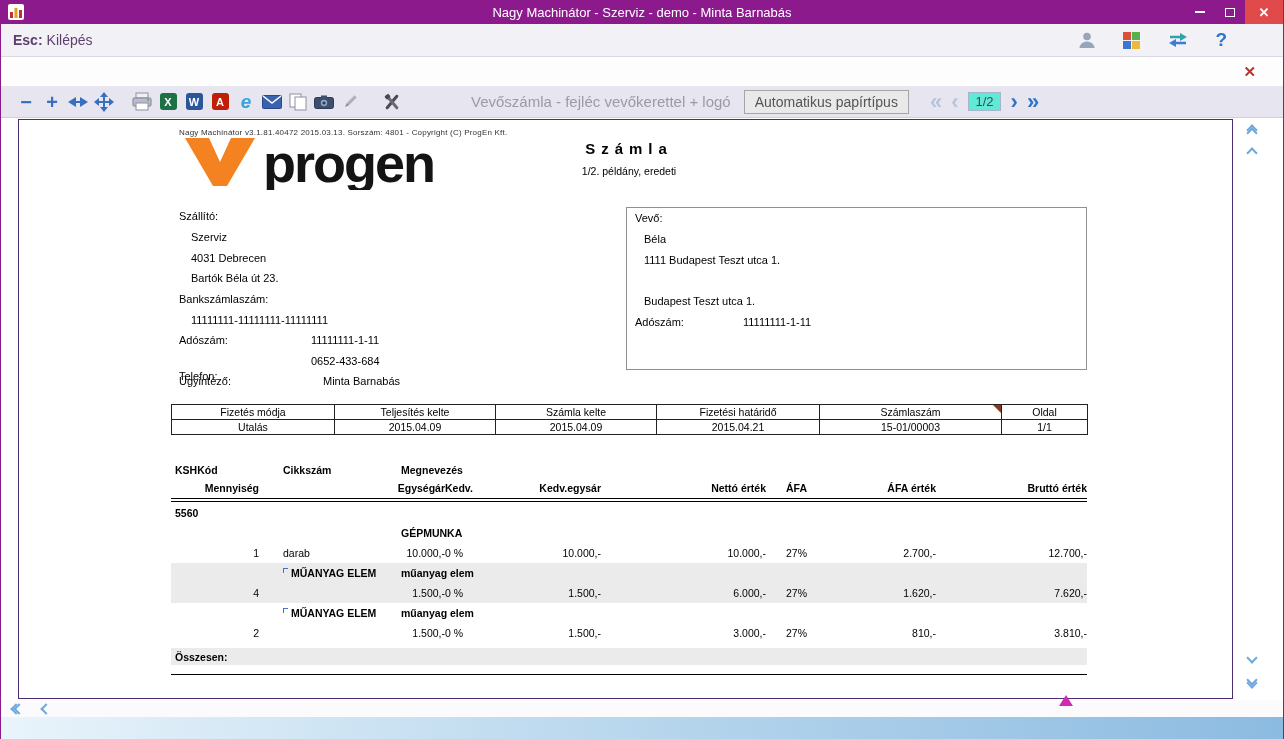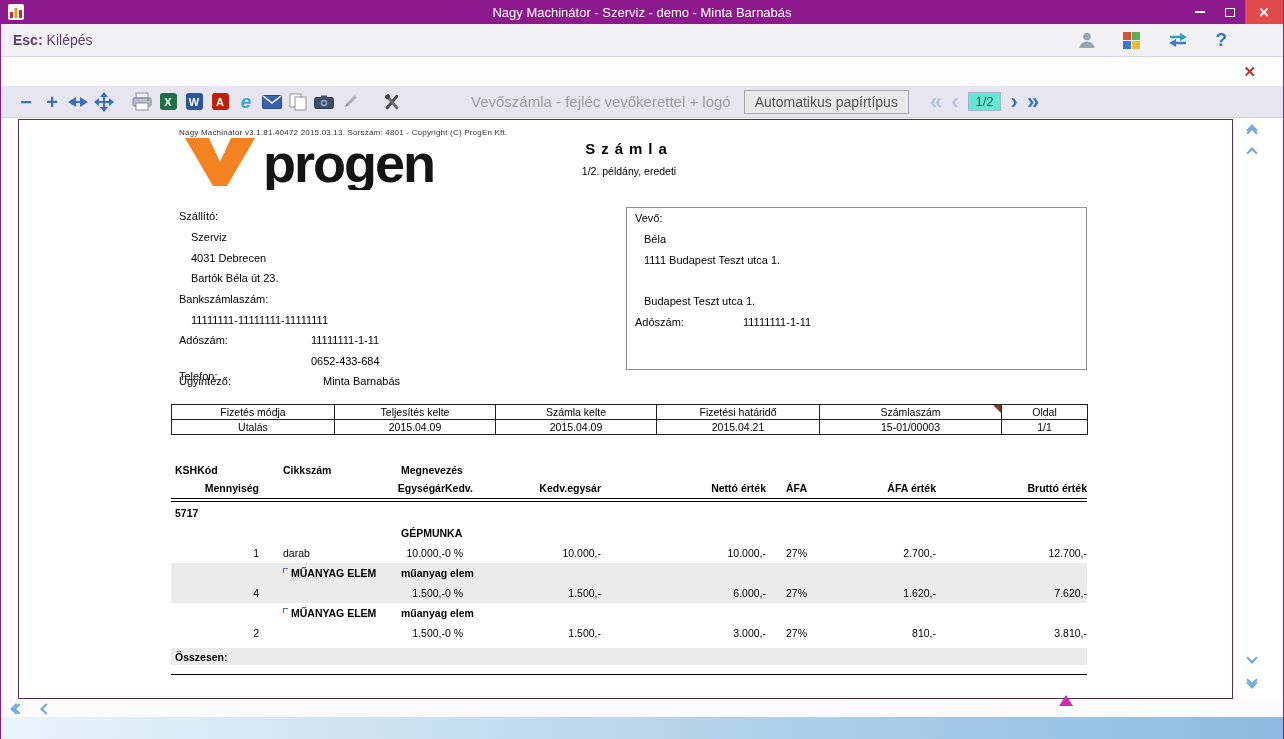--- a/index.html
+++ b/index.html
@@ -319,21 +319,21 @@
         <div class="cD l8">Kedv.</div>
         <div class="cE r">Kedv.egysár</div>
         <div class="cF r">Nettó érték</div>
         <div class="cG l16">ÁFA</div>
         <div class="cH r">ÁFA érték</div>
         <div class="cI r0">Bruttó érték</div>
       </div>
       <div class="dline"></div>
 
       <div class="irow">
-        <div class="cA l4 b">5717</div>
+        <div class="cA l4 b">5560</div>
       </div>
 
       <div class="irow">
         <div class="cCx l18 b">GÉPMUNKA</div>
       </div>
       <div class="irow">
         <div class="cA r">1</div>
         <div class="cB l20">darab</div>
         <div class="cC r0">10.000,-</div>
         <div class="cD l8">0 %</div>

